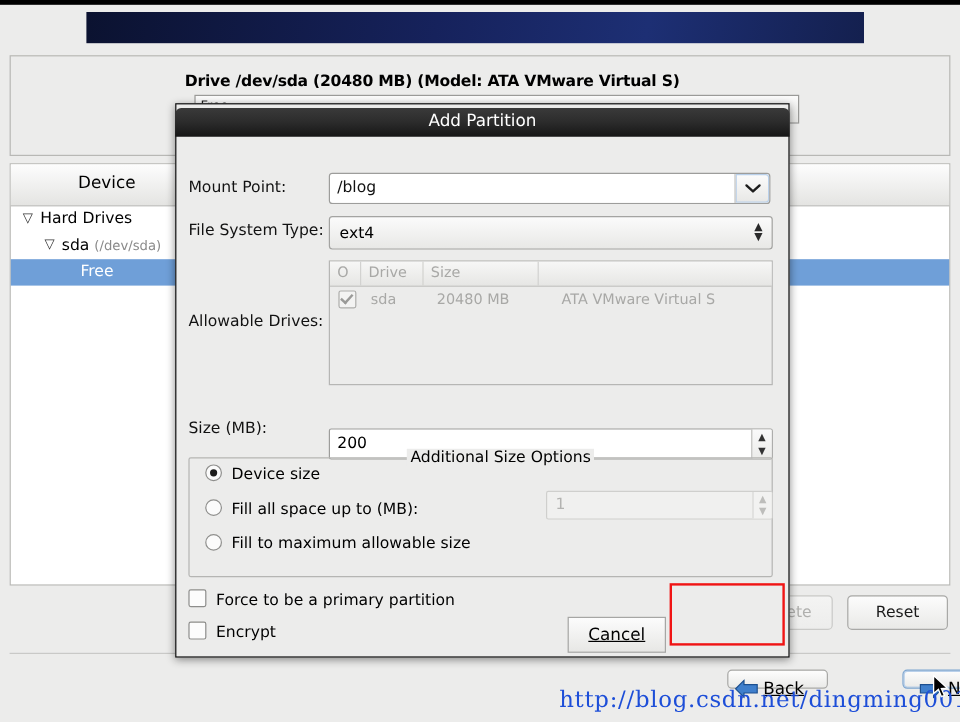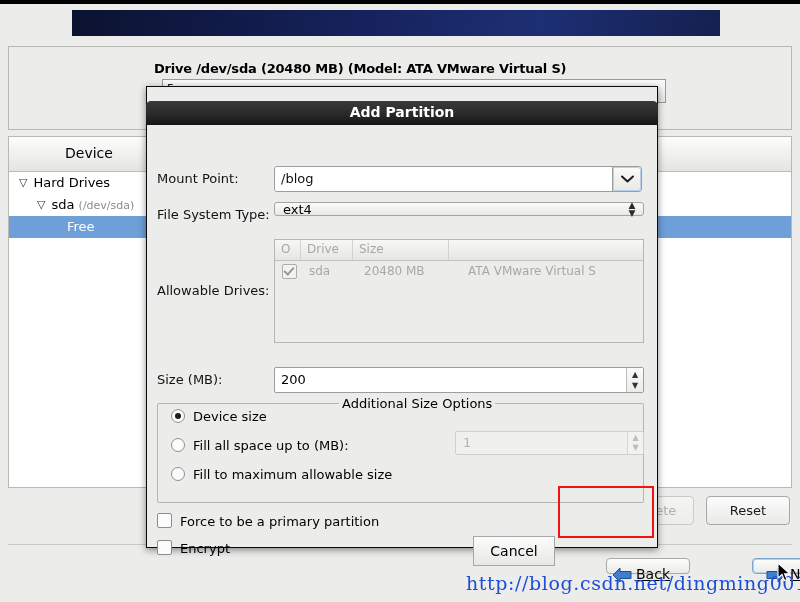--- a/index.html
+++ b/index.html
@@ -196,26 +196,26 @@
     background: #ececeb;
     box-sizing: border-box;
     box-shadow: 0 2px 7px rgba(0,0,0,0.45);
   }
   #dialog-titlebar {
     height: 24px;
     background: linear-gradient(180deg,#3a3a3a 0%, #2c2c2c 48%, #161616 100%);
     border-radius: 5px 5px 0 0;
     color: #ffffff;
     font-size: 14px;
-    font-weight: bold;
+    font-weight: normal;
     text-align: center;
     line-height: 23px;
     position: relative;
     top: -1px;
-    margin: 15px -1px;
+    margin: 4px -1px;
   }
   #dialog-body {
     position: relative;
     padding: 16px;
     height: 437px;
   }
 
   .dlg-label {
     position: absolute;
     font-size: 13px;
@@ -250,21 +250,21 @@
     display: flex;
     align-items: center;
     justify-content: center;
     box-shadow: 0 0 0 1px #b9d0ea inset;
   }
 
   
   #fs-combo {
     position: absolute;
     left: 127px; top: 61px;
-    width: 370px; height: 14px;
+    width: 370px; height: 28px;
     border: 1px solid #a4a4a2;
     border-radius: 3px;
     background: linear-gradient(180deg,#fbfbfb 0%, #e8e8e6 100%);
     box-sizing: border-box;
     display: flex;
     align-items: center;
   }
   #fs-value {
     flex: 1;
     padding-left: 8px;
@@ -325,21 +325,21 @@
     border: solid #9a9a98;
     border-width: 0 2px 2px 0;
     transform: rotate(42deg);
   }
   .dc-drive { width: 55px; }
   .dc-size { width: 104px; }
 
   
   #size-field {
     position: absolute;
-    left: 127px; top: 226px;
+    left: 127px; top: 238px;
     width: 370px; height: 26px;
     border: 1px solid #9d9d9b;
     border-radius: 2px;
     background: #ffffff;
     box-sizing: border-box;
     display: flex;
   }
   #size-value {
     flex: 1;
     padding: 4px 0 0 6px;
@@ -441,20 +441,21 @@
   .dlg-btn {
     position: absolute;
     height: 30px;
     border: 1px solid #a6a6a4;
     border-radius: 0;
     background: linear-gradient(180deg,#fcfcfc 0%, #e7e7e5 100%);
     font-size: 14px;
     text-align: center;
     line-height: 28px;
     box-sizing: border-box;
+    text-decoration: underline;
   }
   #btn-cancel { left: 326px; top: 395px; width: 82px; }
   #btn-ok     { left: 418px; top: 395px; width: 84px; }
 
   
   #ok-highlight {
     position: absolute;
     left: 558px; top: 486px;
     width: 96px; height: 52px;
     border: 2px solid #f01414;

